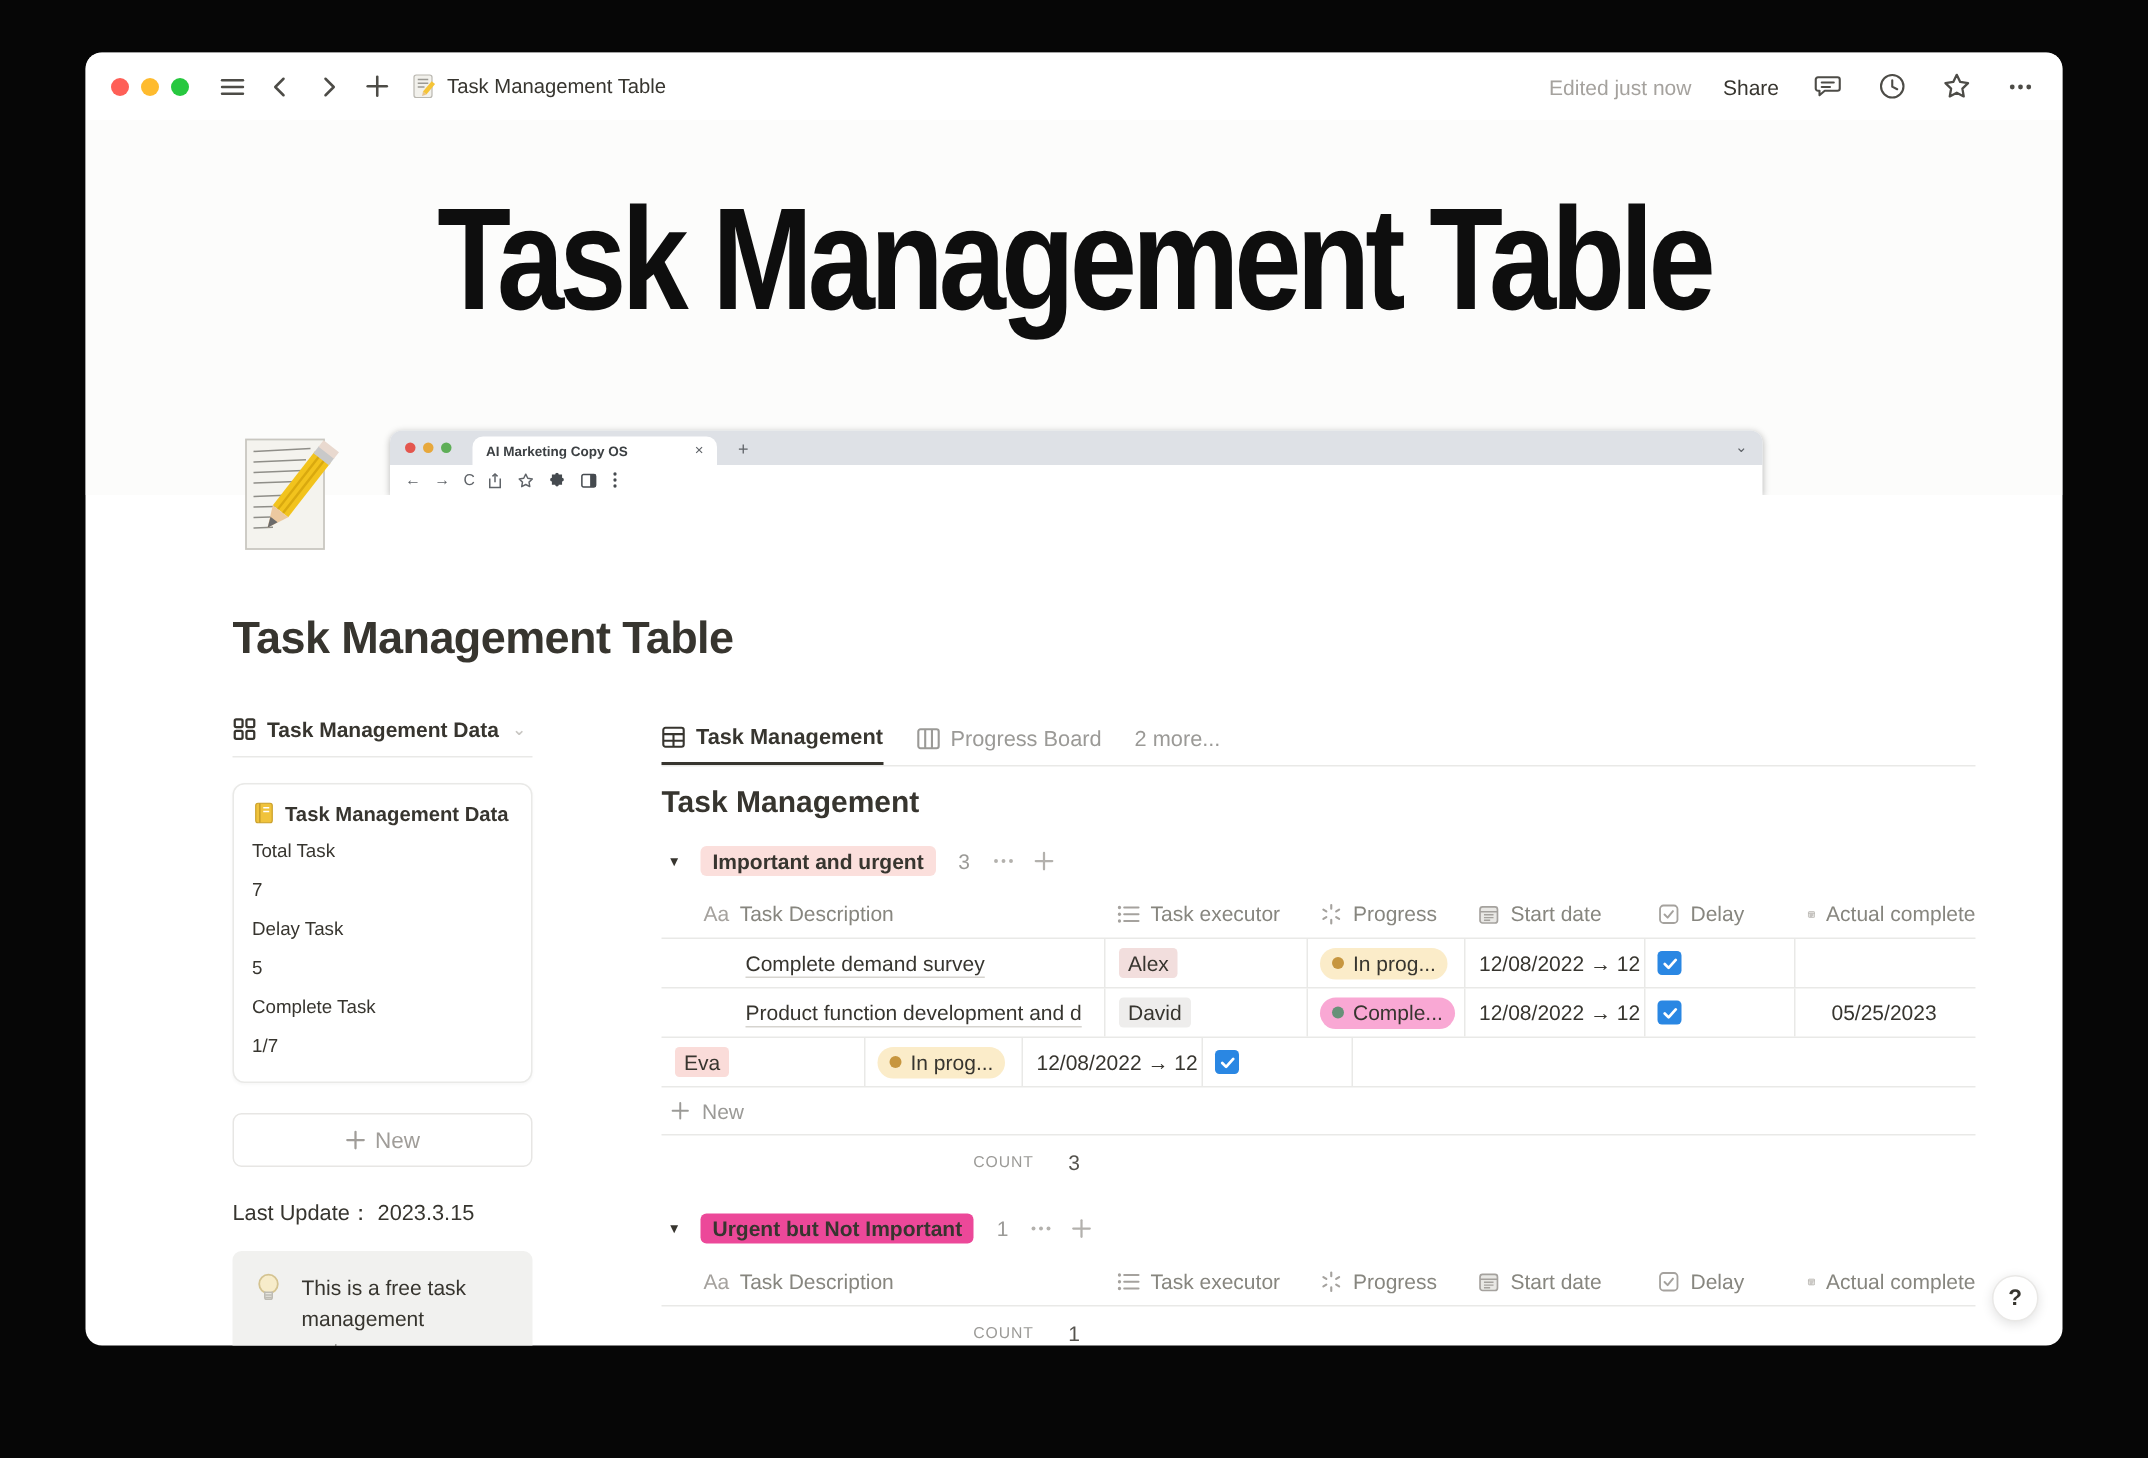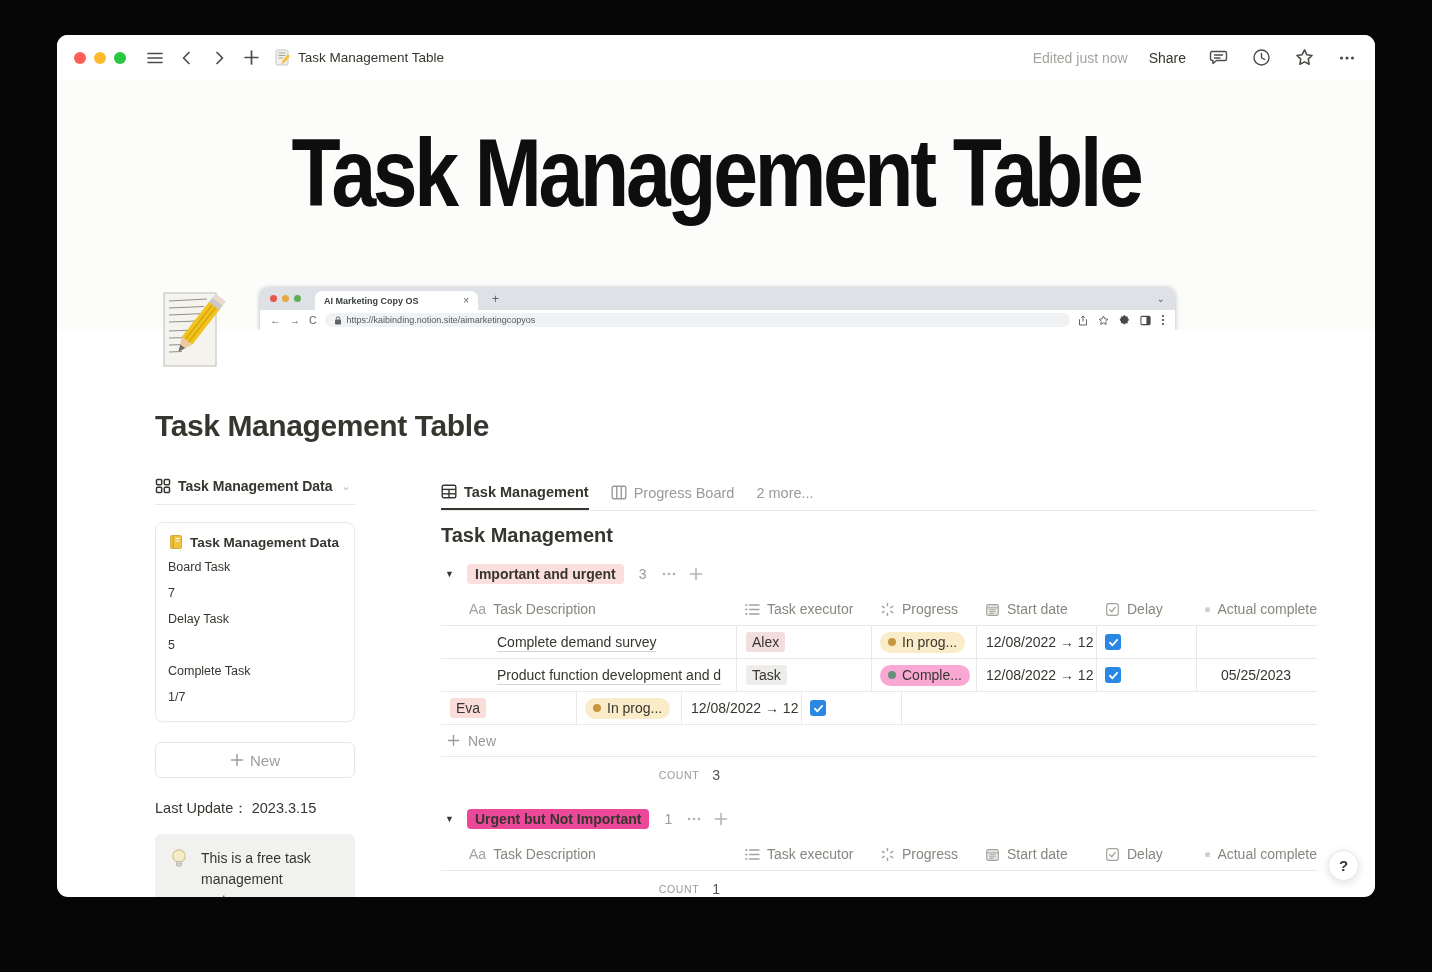--- a/index.html
+++ b/index.html
@@ -78,21 +78,21 @@
   .desc{padding-left:56px;font-weight:500;text-decoration:underline;text-decoration-color:#d6d4cf;text-underline-offset:3.5px;}
   .c1 .tag{margin-left:9px;border-radius:3px;padding:2px 6px;font-size:14px;}
   .t-alex{background:#f2dedd;} .t-david{background:#eeedec;} .t-eva{background:#fadcd9;}
   .pill{margin-left:8px;border-radius:11px;padding:2.5px 8px;display:flex;align-items:center;gap:6px;font-size:14px;}
   .p-yellow{background:#fbecc9;} .p-green{background:#f9a8d4;}
   .dot{width:8px;height:8px;border-radius:50%;}
   .d-yellow{background:#c7963f;} .d-green{background:#679178;}
   .c3{padding-left:9px;} .c5{padding-left:24px;}
   .cbx{margin-left:8px;width:16px;height:16px;border-radius:3px;background:#2a87e3;display:flex;align-items:center;justify-content:center;}
   .newrow{height:31px;display:flex;align-items:center;gap:8px;color:#9b9a97;font-size:14px;border-bottom:1px solid #e9e9e7;padding-left:6px;}
-  .countrow{height:36px;display:flex;align-items:center;justify-content:flex-end;width:295px;box-sizing:border-box;padding-right:16px;gap:13px;}
+  .countrow{height:36px;display:flex;align-items:center;justify-content:flex-end;width:295px;box-sizing:border-box;padding-right:16px;gap:23px;}
   .clabel{font-size:10.5px;letter-spacing:.6px;color:#9b9a97;}
   .cval{font-size:14px;color:#55534e;}
   .g2{margin-top:12px;}
   
   .help{position:absolute;left:1271px;top:815px;width:29px;height:29px;border-radius:50%;background:#fff;
         border:1px solid #e9e8e6;box-shadow:0 2px 8px rgba(0,0,0,.12);display:flex;align-items:center;
         justify-content:center;font-size:15px;font-weight:600;color:#37352f;}
   svg{display:block;}
 </style>
 </head>
@@ -189,27 +189,20 @@
           <span class="mock-x">×</span>
         </div>
         <span class="mock-plus">+</span>
         <span class="mock-chev">⌄</span>
       </div>
       <div class="mock-url">
         <div class="mock-nav">
           <span>←</span>
             <span>→</span>
             <span>C</span>
-        </div>
-        <div class="mock-pill">
-          <svg width="8" height="9" viewBox="0 0 8 9">
-              <rect x="1" y="3.5" width="6" height="5" rx="1" fill="#5f6368"></rect>
-              <path d="M2.3 3.5 V2.5 a1.7 1.7 0 0 1 3.4 0 V3.5" fill="none" stroke="#5f6368" stroke-width="1"></path>
-            </svg>
-          <span>https://kaibinding.notion.site/aimarketingcopyos</span>
         </div>
         <div class="mock-acts">
           <svg width="10" height="11" viewBox="0 0 10 11" fill="none" stroke="#5f6368" stroke-width="1">
               <path d="M2 4.5 H1.5 V10 H8.5 V4.5 H8"></path>
               <line x1="5" y1="1" x2="5" y2="6.5"></line>
               <polyline points="3.3,2.6 5,1 6.7,2.6"></polyline>
             </svg>
           <svg width="11" height="11" viewBox="0 0 16 16" fill="none" stroke="#5f6368" stroke-width="1.4" stroke-linejoin="round">
               <path d="M8 1.6l1.95 4 4.4.63-3.18 3.1.75 4.37L8 11.63 4.08 13.7l.75-4.37L1.65 6.23l4.4-.63z"></path>
             </svg>
@@ -272,21 +265,21 @@
     <div class="card">
       <div class="card-title">
         <svg width="16" height="16" viewBox="0 0 16 16">
             <rect x="2.5" y="1.5" width="11" height="13" rx="1.5" fill="#f0c33c" stroke="#caa02a" stroke-width="0.8"></rect>
             <line x1="5.2" y1="1.5" x2="5.2" y2="14.5" stroke="#caa02a" stroke-width="1.1"></line>
             <line x1="7.5" y1="4.5" x2="11.5" y2="4.5" stroke="#fff" stroke-width="1"></line>
             <line x1="7.5" y1="7" x2="11.5" y2="7" stroke="#fff" stroke-width="1"></line>
           </svg>
         <span>Task Management Data</span>
       </div>
-      <div class="fline">Board Task</div>
+      <div class="fline">Total Task</div>
       <div class="fline">7</div>
       <div class="fline">Delay Task</div>
       <div class="fline">5</div>
       <div class="fline">Complete Task</div>
       <div class="fline">1/7</div>
     </div>
 
     <div class="new-btn">
       <svg width="14" height="14" viewBox="0 0 14 14" stroke="#a09d99" stroke-width="1.5" stroke-linecap="round">
           <line x1="7" y1="1.5" x2="7" y2="12.5"></line>
@@ -438,21 +431,21 @@
               <polyline points="2,6.2 4.8,9 10,3.2"></polyline>
             </svg>
           </span>
         </div>
       <div class="tcell c5"></div>
     </div>
 
     <div class="trow drow">
       <div class="tcell c0 desc">Product function development and d</div>
       <div class="tcell c1">
-          <span class="tag t-david">Task</span>
+          <span class="tag t-david">David</span>
         </div>
       <div class="tcell c2">
           <span class="pill p-green">
             <span class="dot d-green"></span>
             <span>Comple...</span>
           </span>
         </div>
       <div class="tcell c3">12/08/2022 → 12</div>
       <div class="tcell c4">
           <span class="cbx">

